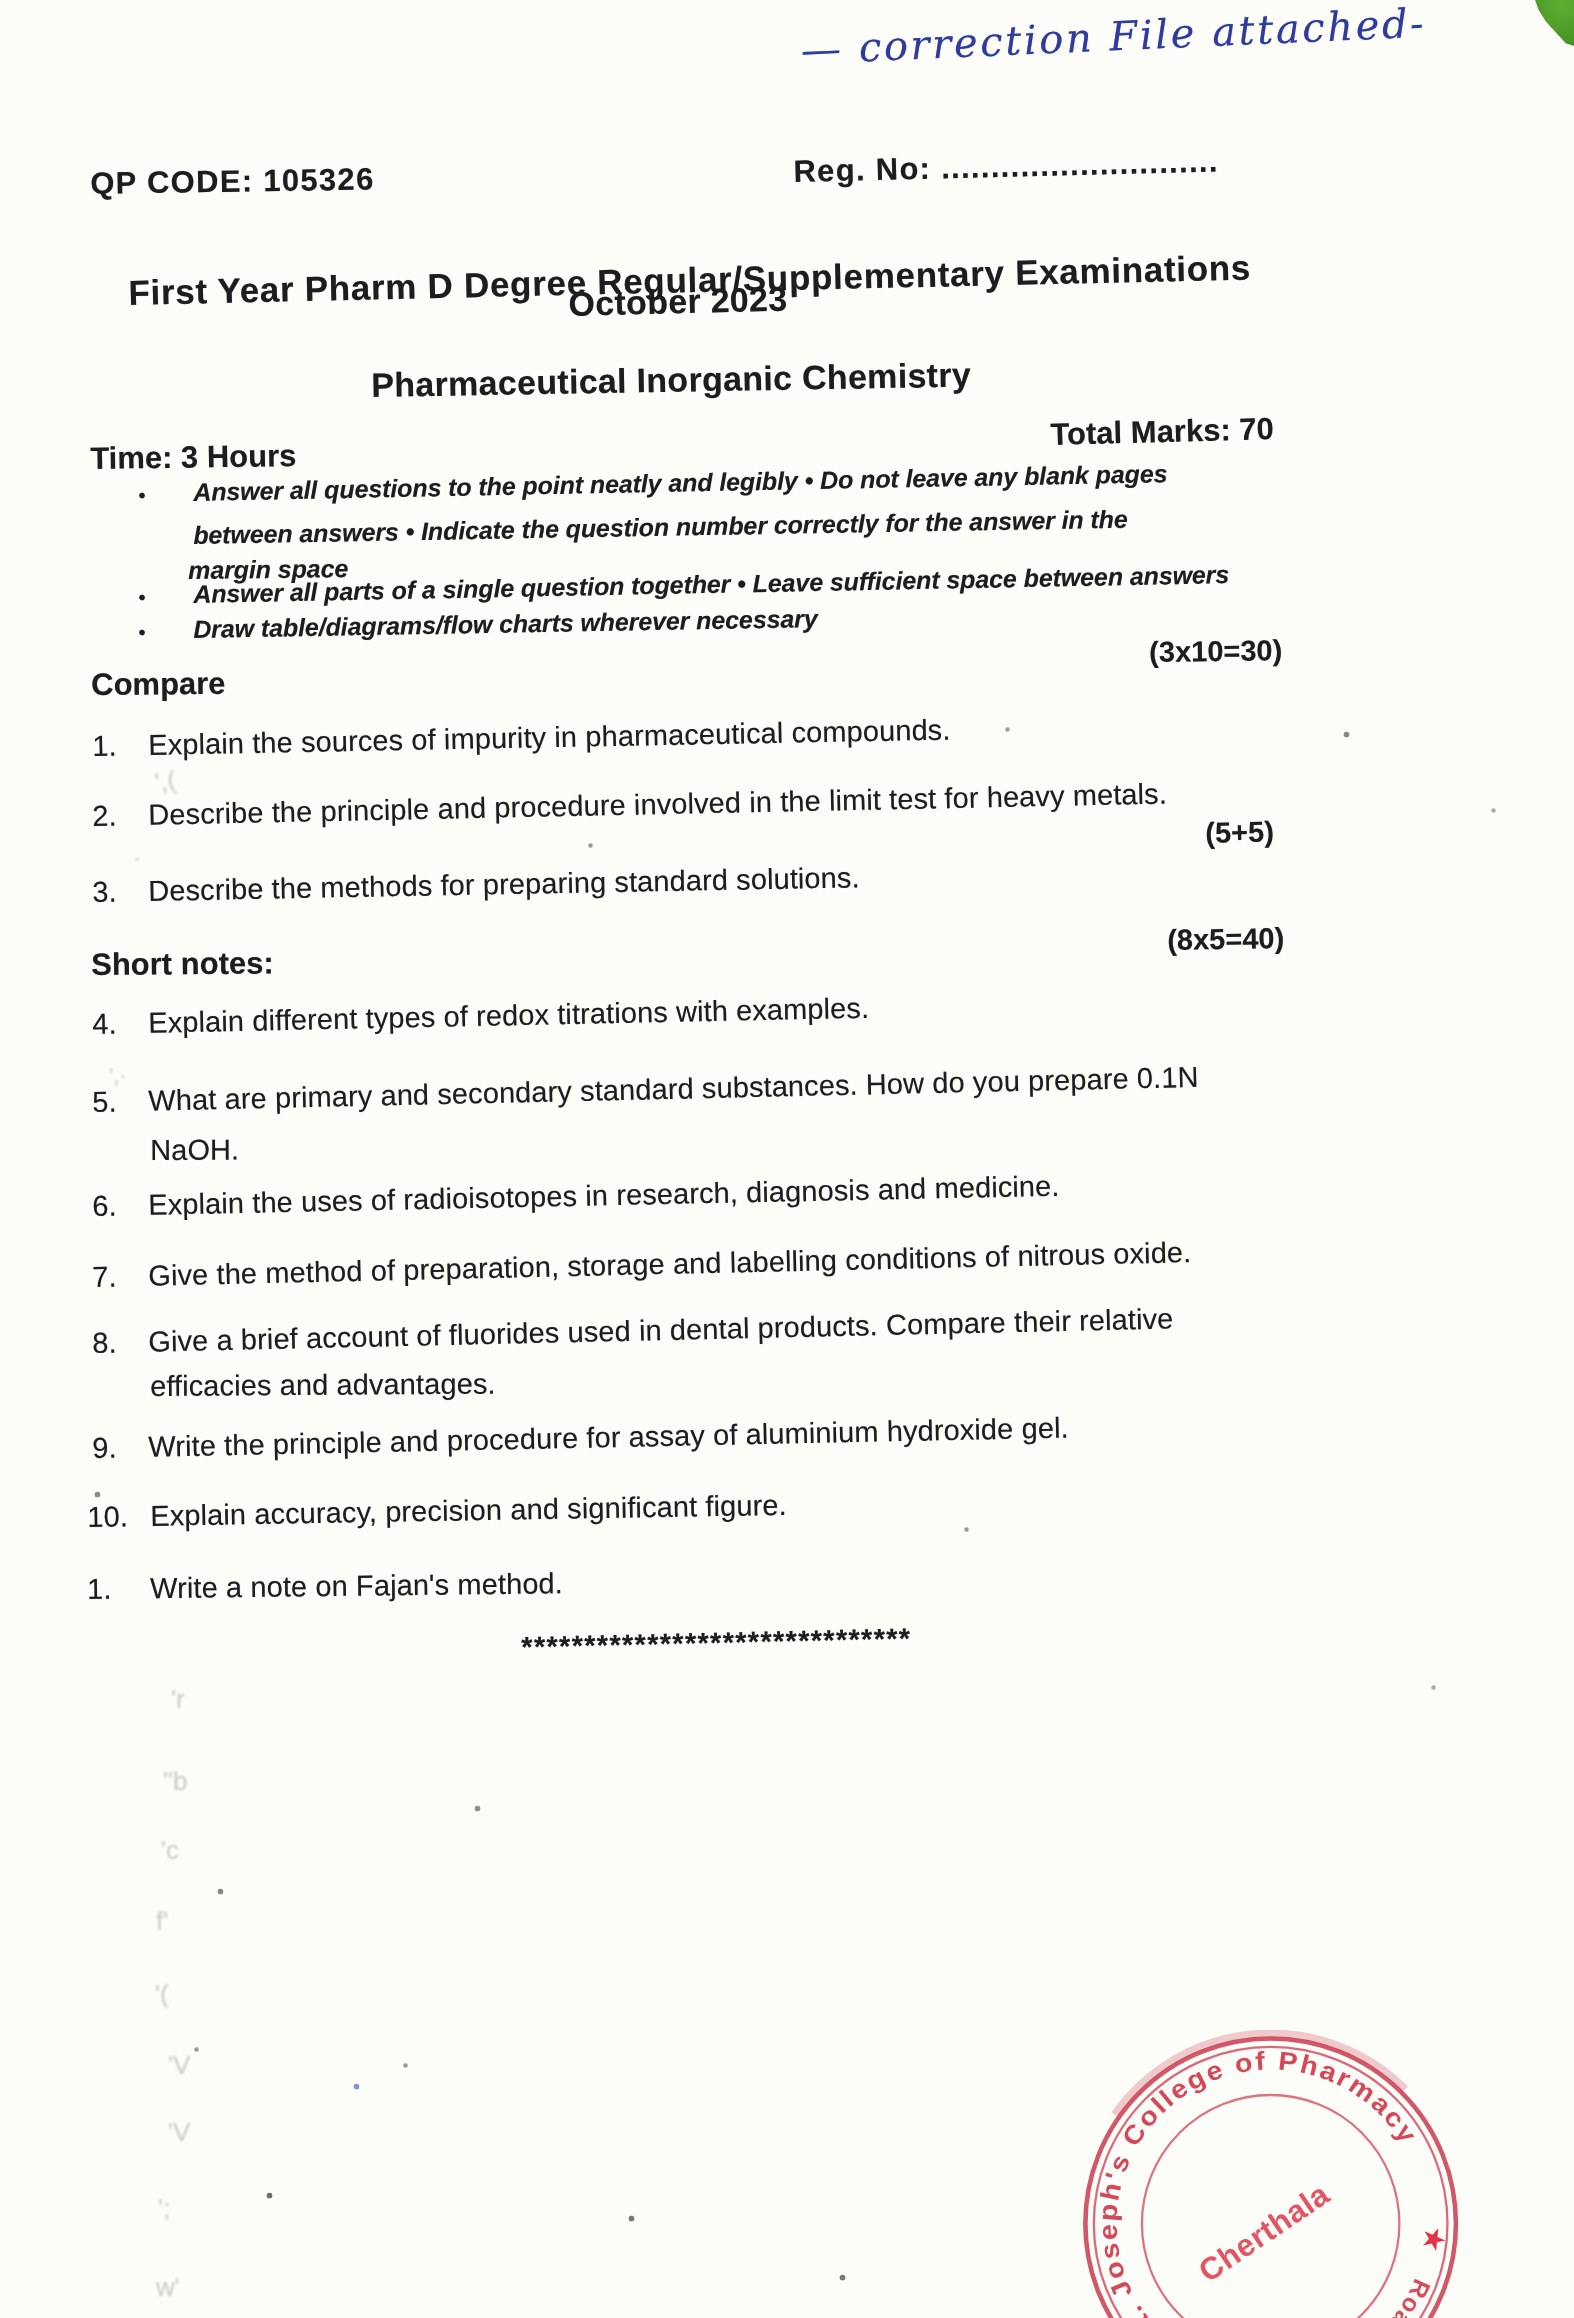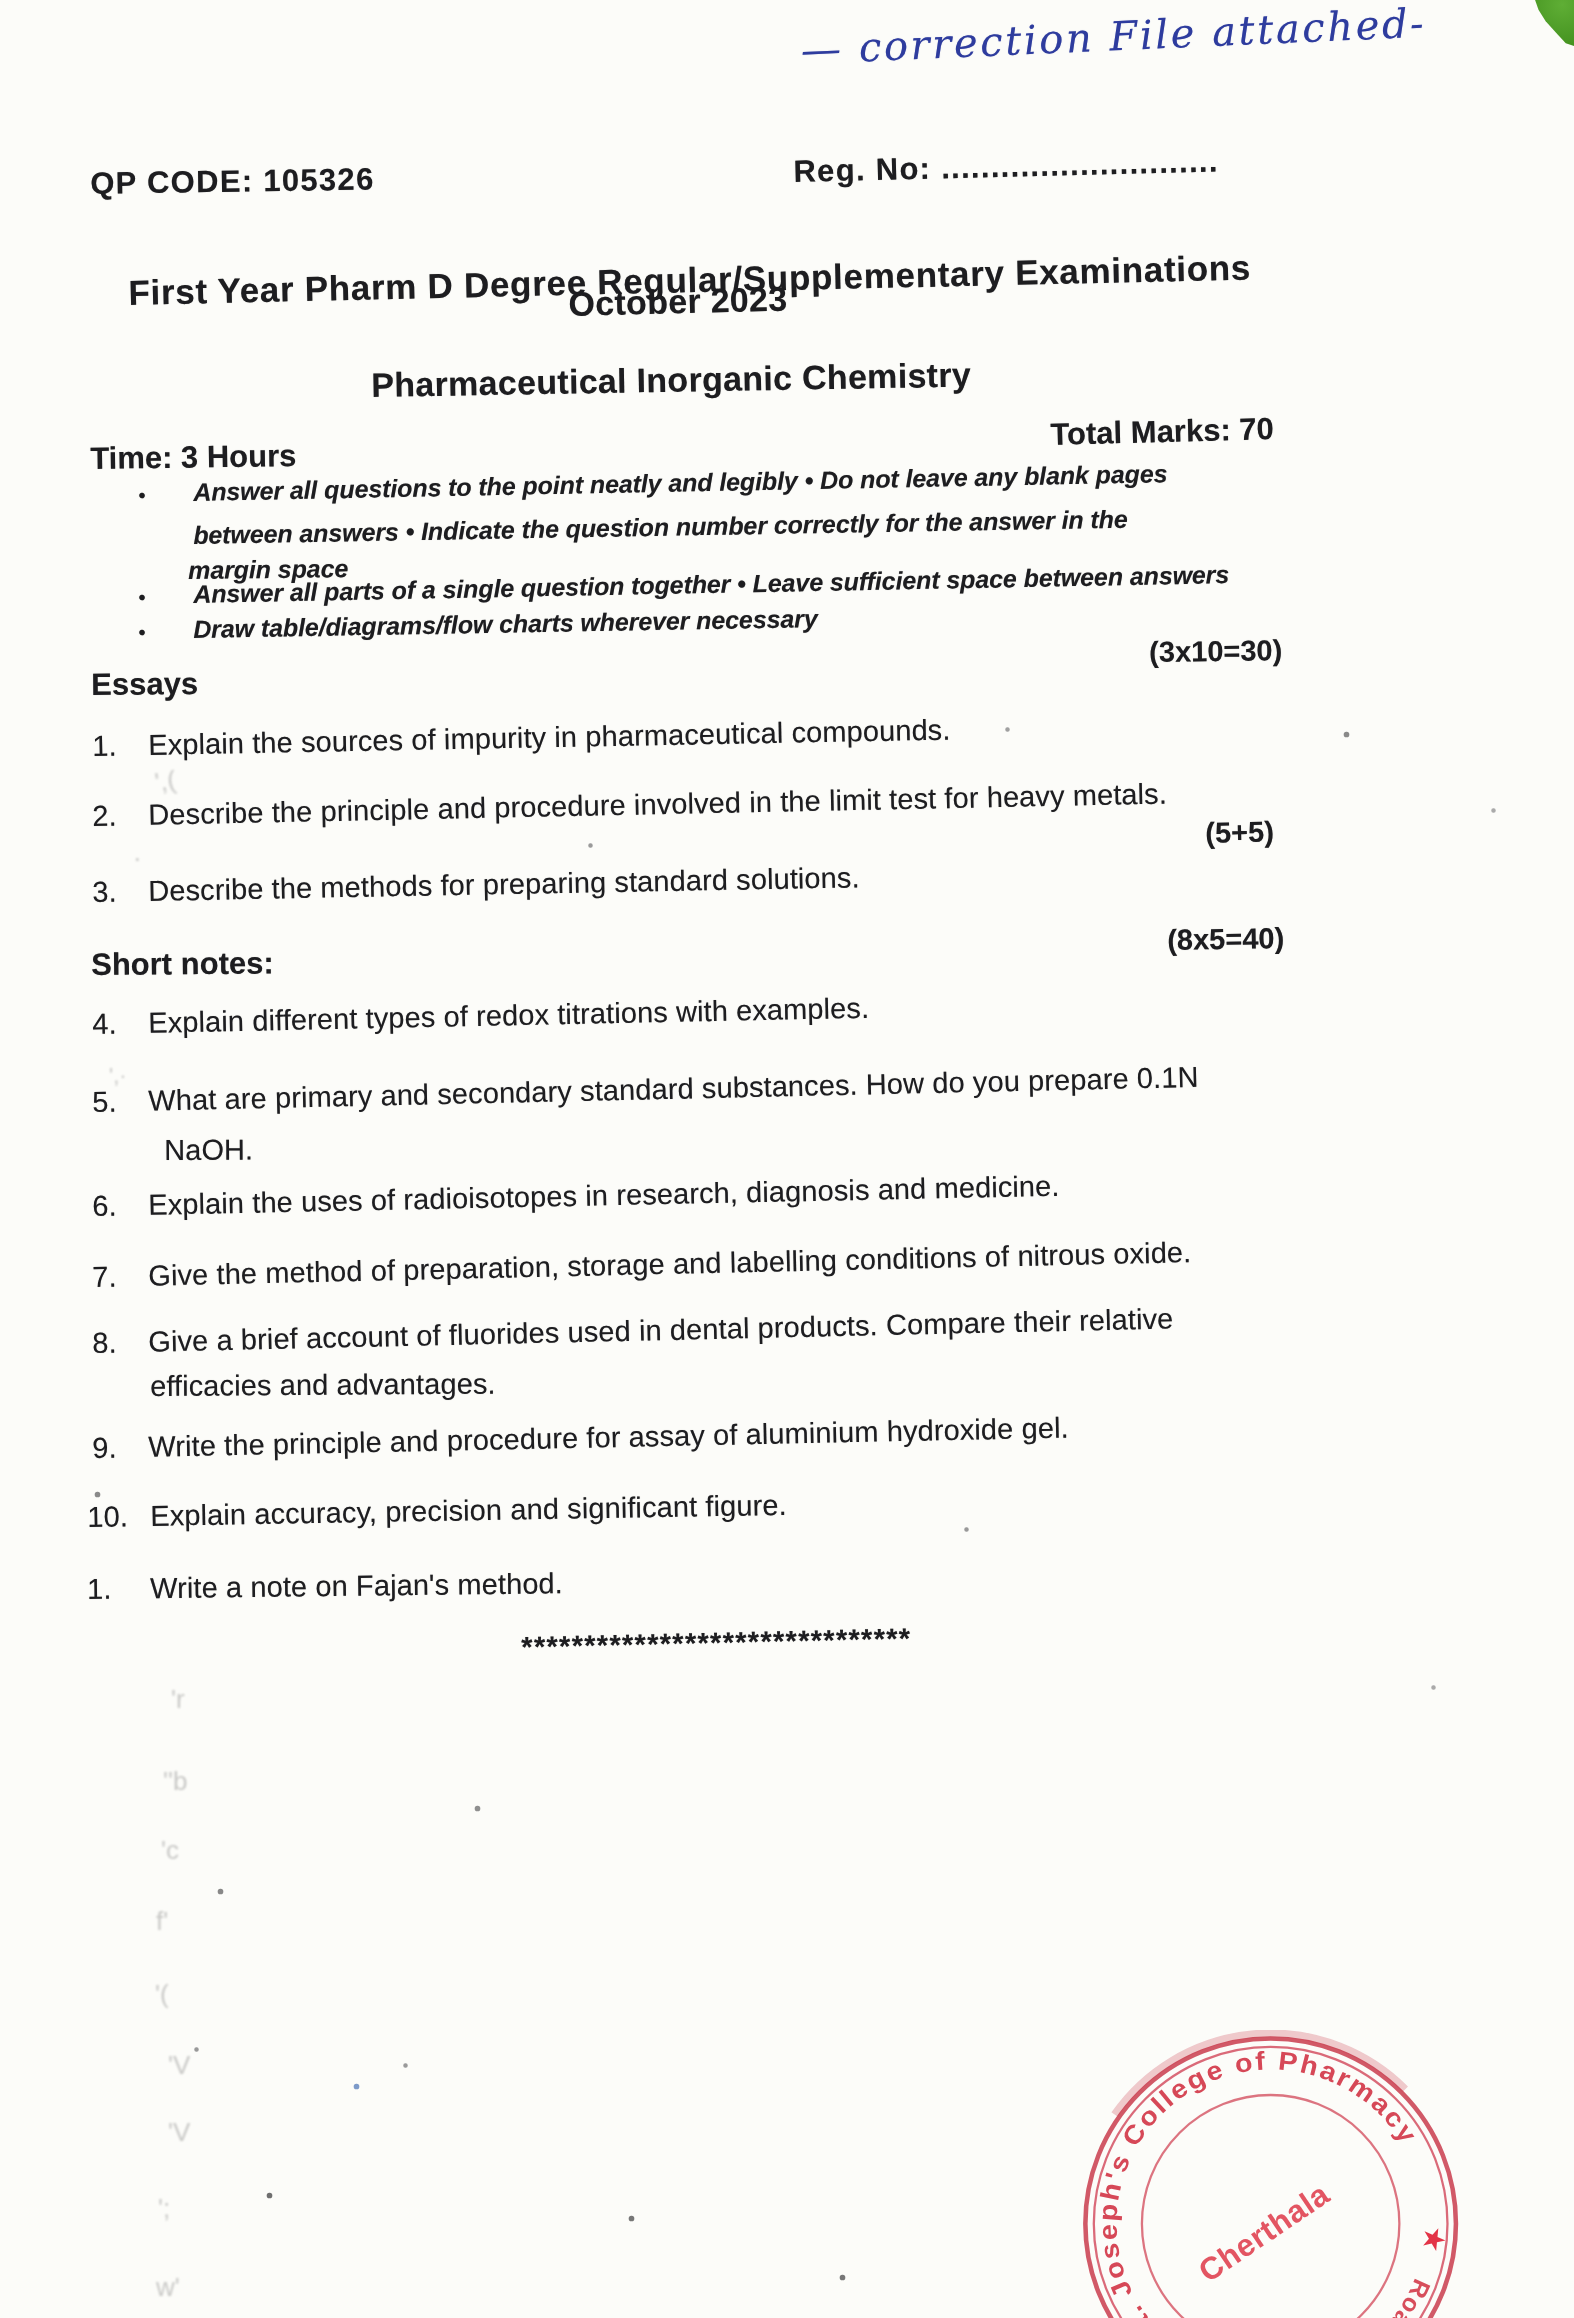--- a/index.html
+++ b/index.html
@@ -59,21 +59,21 @@
   <div class="abs ink bi instr" style="left:193px;top:521px;transform:rotate(-1deg);">between answers   •    Indicate the question number correctly for the answer in the</div>
   <div class="abs ink bi instr" style="left:188px;top:556px;transform:rotate(-0.7deg);">margin space</div>
   <div class="abs ink bi instr" style="left:138px;top:581px;transform:rotate(-1.1deg);">
     <span class="bdot">•</span><span>Answer all parts of a single question together • Leave sufficient space between answers</span>
   </div>
   <div class="abs ink bi instr" style="left:138px;top:616px;transform:rotate(-1deg);">
     <span class="bdot">•</span><span>Draw table/diagrams/flow charts wherever necessary</span>
   </div>
 
   <div class="abs ink b marks" style="left:1149px;top:636px;transform:rotate(-0.8deg);">(3x10=30)</div>
-  <div class="abs ink b sect" style="left:91px;top:667px;transform:rotate(-0.5deg);">Essays</div>
+  <div class="abs ink b sect" style="left:91px;top:667px;transform:rotate(-0.5deg);">Compare</div>
 
   <div class="abs ink q" style="left:92px;top:730px;transform:rotate(-1.1deg);">
     <span class="qnum">1.</span><span>Explain the sources of impurity in pharmaceutical compounds.</span>
   </div>
   <div class="abs ink q" style="left:92px;top:800px;transform:rotate(-1.2deg);">
     <span class="qnum">2.</span><span>Describe the principle and procedure involved in the limit test for heavy metals.</span>
   </div>
   <div class="abs ink b marks" style="left:1205px;top:817px;transform:rotate(-1.2deg);">(5+5)</div>
   <div class="abs ink q" style="left:92px;top:876px;transform:rotate(-1.1deg);">
     <span class="qnum">3.</span><span>Describe the methods for preparing standard solutions.</span>
@@ -81,21 +81,21 @@
 
   <div class="abs ink b marks" style="left:1167px;top:924px;transform:rotate(-1deg);">(8x5=40)</div>
   <div class="abs ink b sect" style="left:91px;top:947px;transform:rotate(-0.5deg);">Short notes:</div>
 
   <div class="abs ink q" style="left:92px;top:1008px;transform:rotate(-1.2deg);">
     <span class="qnum">4.</span><span>Explain different types of redox titrations with examples.</span>
   </div>
   <div class="abs ink q" style="left:92px;top:1086px;transform:rotate(-1.3deg);">
     <span class="qnum">5.</span><span>What are primary and secondary standard substances. How do you prepare 0.1N</span>
   </div>
-  <div class="abs ink q" style="left:164px;top:1134px;transform:rotate(-0.3deg);text-align:right;">NaOH.</div>
+  <div class="abs ink q" style="left:150px;top:1134px;transform:rotate(-0.3deg);text-align:right;">NaOH.</div>
   <div class="abs ink q" style="left:92px;top:1190px;transform:rotate(-1.2deg);">
     <span class="qnum">6.</span><span>Explain the uses of radioisotopes in research, diagnosis and medicine.</span>
   </div>
   <div class="abs ink q" style="left:92px;top:1261px;transform:rotate(-1.3deg);">
     <span class="qnum">7.</span><span>Give the method of preparation, storage and labelling conditions of nitrous oxide.</span>
   </div>
   <div class="abs ink q" style="left:92px;top:1327px;transform:rotate(-1.3deg);">
     <span class="qnum">8.</span><span>Give a brief account of fluorides used in dental products. Compare their relative</span>
   </div>
   <div class="abs ink q" style="left:150px;top:1370px;transform:rotate(-0.4deg);">efficacies and advantages.</div>

